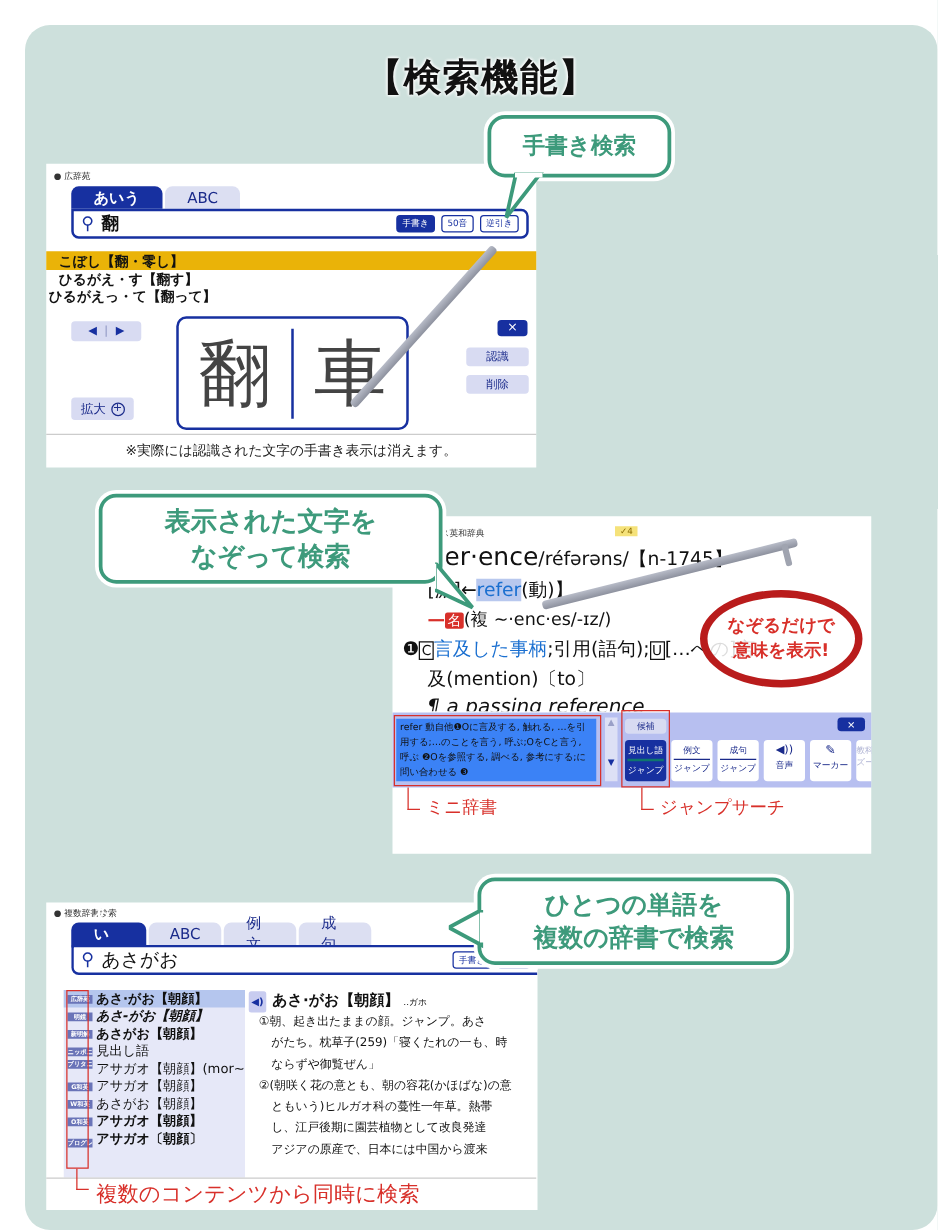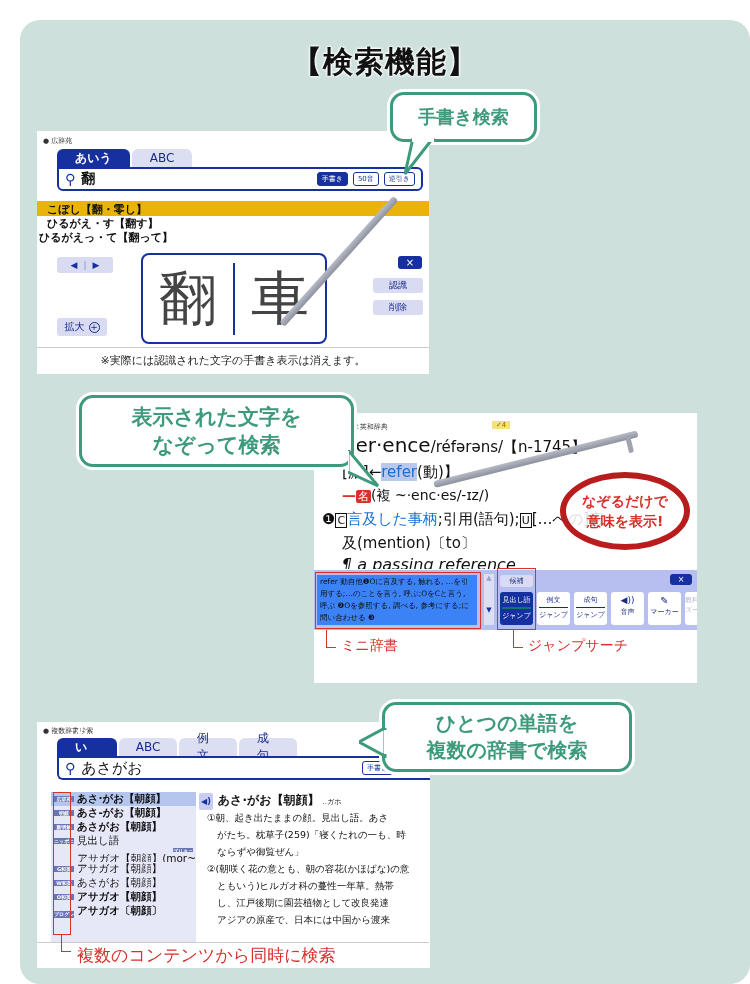--- a/index.html
+++ b/index.html
@@ -169,31 +169,31 @@
     <span class="chip">手書き</span>
     <span class="chip">50音</span>
   </div>
   <div style="position:absolute; left:14px; top:70px; width:145px; height:150px; background:#e6e8f8; font-size:10.5px; font-weight:bold;">
     <div style="display:flex; align-items:center; height:14px; background:#b5c6ee;">
         <span class="src" style="font-size:5px; background:#6a74b8; color:#fff; width:20px; margin:0 3px; text-align:center; overflow:hidden; white-space:nowrap;">広辞苑</span>
         <span style="white-space:nowrap;">あさ·がお【朝顔】</span>
       </div>
     <div style="display:flex; align-items:center; height:14px;">
         <span style="font-size:5px; background:#6a74b8; color:#fff; width:20px; margin:0 3px; text-align:center; overflow:hidden; white-space:nowrap;">明鏡</span>
-        <span style="white-space:nowrap;">あさ-がお【朝顔】</span>
+        <span style="white-space:nowrap;font-style:italic;">あさ-がお【朝顔】</span>
       </div>
     <div style="display:flex; align-items:center; height:14px;">
         <span style="font-size:5px; background:#6a74b8; color:#fff; width:20px; margin:0 3px; text-align:center; overflow:hidden; white-space:nowrap;">新明解</span>
         <span style="white-space:nowrap;">あさがお【朝顔】</span>
       </div>
     <div style="display:flex; align-items:center; height:14px;">
         <span style="font-size:5px; background:#6a74b8; color:#fff; width:20px; margin:0 3px; text-align:center; overflow:hidden; white-space:nowrap;">ニッポニカ</span>
         <span style="white-space:nowrap; font-weight:normal;">見出し語</span>
       </div>
-    <div style="display:flex; align-items:flex-end; height:14px;flex-direction:column;">
+    <div style="display:flex; align-items:flex-start; height:14px;">
         <span style="font-size:5px; background:#6a74b8; color:#fff; width:20px; margin:0 3px; text-align:center; overflow:hidden; white-space:nowrap;">ブリタニカ</span>
         <span style="white-space:nowrap; font-weight:normal; overflow:hidden;">アサガオ【朝顔】(mor~</span>
       </div>
     <div style="display:flex; align-items:center; height:14px;">
         <span style="font-size:5px; background:#6a74b8; color:#fff; width:20px; margin:0 3px; text-align:center; overflow:hidden; white-space:nowrap;">G和英</span>
         <span style="white-space:nowrap; font-weight:normal;">アサガオ【朝顔】</span>
       </div>
     <div style="display:flex; align-items:center; height:14px;">
         <span style="font-size:5px; background:#6a74b8; color:#fff; width:20px; margin:0 3px; text-align:center; overflow:hidden; white-space:nowrap;">W和英</span>
         <span style="white-space:nowrap; font-weight:normal;">あさがお【朝顔】</span>
@@ -204,21 +204,21 @@
       </div>
     <div style="display:flex; align-items:flex-end; height:14px;font-family:Liberation Mono, monospace;">
         <span style="font-size:5px; background:#6a74b8; color:#fff; width:20px; margin:0 3px; text-align:center; overflow:hidden; white-space:nowrap;">プログレッシブ</span>
         <span style="white-space:nowrap;">アサガオ〔朝顔〕</span>
       </div>
   </div>
   <div style="position:absolute; left:162px; top:70px; width:225px; height:150px; font-size:9.5px; line-height:17px;">
     <div style="font-size:12px; font-weight:bold; height:17px; white-space:nowrap;">
       <span style="display:inline-block; background:#c8ccf0; color:#1730a0; font-size:8px; padding:0 2px; border-radius:2px; margin-right:5px;">◀)</span><span>あさ·がお【朝顔】</span><span style="font-size:7px; font-weight:normal; margin-left:3px;">‥ガホ</span>
     </div>
-    <div style="padding-left:8px; white-space:nowrap;">①朝、起き出たままの顔。見出し語。あさ</div>
+    <div style="padding-left:8px; white-space:nowrap;">①朝、起き出たままの顔。ジャンプ。あさ</div>
     <div style="padding-left:18px; white-space:nowrap;">がたち。枕草子(259)「寝くたれの一も、時</div>
     <div style="padding-left:18px; white-space:nowrap;">ならずや御覧ぜん」</div>
     <div style="padding-left:8px; white-space:nowrap;">②(朝咲く花の意とも、朝の容花(かほばな)の意</div>
     <div style="padding-left:18px; white-space:nowrap;">ともいう)ヒルガオ科の蔓性一年草。熱帯</div>
     <div style="padding-left:18px; white-space:nowrap;">し、江戸後期に園芸植物として改良発達</div>
     <div style="padding-left:18px; white-space:nowrap;">アジアの原産で、日本には中国から渡来</div>
   </div>
   <div style="position:absolute; left:0; top:220px; width:392px; height:1px; background:#ccc;"></div>
   <div class="red-box" style="left:16px; top:70px; width:18px; height:143px;"></div>
   <div class="red-line" style="left:24px; top:213px; width:10px; height:17px;"></div>

